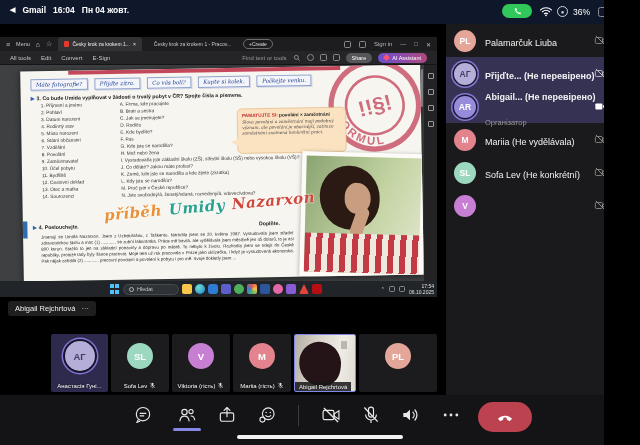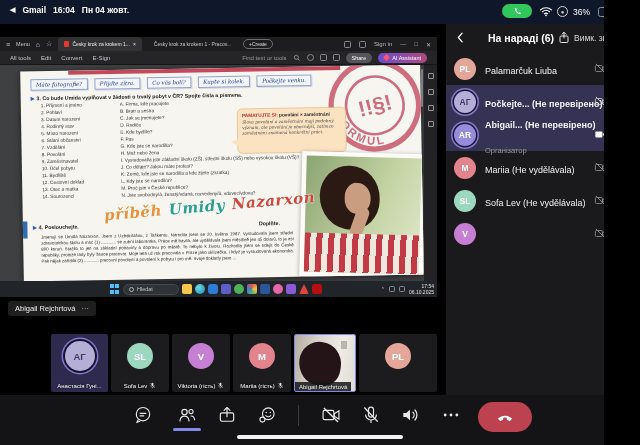--- a/index.html
+++ b/index.html
@@ -375,52 +375,41 @@
         <div class="vmark"></div>
         <div class="t-chip">Abigail Rejchrtová</div>
       </div>
       <div class="tile" style="flex:1">
         <div class="t-avatar" style="background-color: rgb(229, 166, 154);">PL</div>
       </div>
     </div>
   </div>
 
   <div class="sidebar">
-    <div class="sb-head">
-      <svg class="sb-chev" viewBox="0 0 24 24">
-          <path d="M15 4l-7 8 7 8" fill="none" stroke="#fff" stroke-width="2.4" stroke-linecap="round"></path>
-        </svg>
-      <span class="sb-title">На нараді (6)</span>
-      <svg class="sb-upl" viewBox="0 0 24 26">
-          <rect x="4" y="10" width="16" height="13" rx="2.5" fill="none" stroke="#fff" stroke-width="1.8"></rect>
-          <path d="M12 14V3M8 6.5L12 2.5l4 4" fill="none" stroke="#fff" stroke-width="1.8" stroke-linecap="round"></path>
-        </svg>
-      <span class="sb-muteall">Вимк. звук усім</span>
-    </div>
 
     <div class="prow">
       <span class="p-avatar" style="background-color: rgb(229, 166, 154);">PL</span>
       <span class="p-text"><span class="p-name">Palamarčuk Liuba</span></span>
       <span class="p-icons">
         <svg class="i13 off" viewBox="0 0 24 24">
             <rect x="2.5" y="6.5" width="13" height="11" rx="2" fill="none" stroke="currentColor" stroke-width="1.6"></rect>
             <path d="M16 10.5l5.5-3.5v10L16 13.5z" fill="none" stroke="currentColor" stroke-width="1.6"></path>
             <path d="M3.5 3.5l17 17" stroke="currentColor" stroke-width="1.8"></path>
           </svg>
         <svg class="i13 off" viewBox="0 0 24 24">
             <rect x="9" y="2.5" width="6" height="12" rx="3" fill="none" stroke="currentColor" stroke-width="1.6"></rect>
             <path d="M5.5 11.5a6.5 6.5 0 0 0 13 0M12 18v3.5" fill="none" stroke="currentColor" stroke-width="1.6"></path>
             <path d="M4 3l16 17" stroke="currentColor" stroke-width="1.8"></path>
           </svg>
       </span>
     </div>
 
     <div class="prow hl">
       <span class="p-avatar ring" style="color: rgb(67, 61, 102); background-color: rgb(181, 174, 216);">АГ</span>
-      <span class="p-text"><span class="p-name">Počkejte...  (Не перевірено)</span></span>
+      <span class="p-text"><span class="p-name">Přijďte...  (Не перевірено)</span></span>
       <span class="p-icons">
         <svg class="i13 offlite" viewBox="0 0 24 24">
             <rect x="2.5" y="6.5" width="13" height="11" rx="2" fill="none" stroke="currentColor" stroke-width="1.6"></rect>
             <path d="M16 10.5l5.5-3.5v10L16 13.5z" fill="none" stroke="currentColor" stroke-width="1.6"></path>
             <path d="M3.5 3.5l17 17" stroke="currentColor" stroke-width="1.8"></path>
           </svg>
         <svg class="i13 on" viewBox="0 0 24 24">
             <rect x="9" y="2.5" width="6" height="12" rx="3" fill="currentColor"></rect>
             <path d="M5.5 11.5a6.5 6.5 0 0 0 13 0M12 18v3.5" fill="none" stroke="currentColor" stroke-width="1.6"></path>
           </svg>
@@ -457,21 +446,21 @@
         <svg class="i13 off" viewBox="0 0 24 24">
             <rect x="9" y="2.5" width="6" height="12" rx="3" fill="none" stroke="currentColor" stroke-width="1.6"></rect>
             <path d="M5.5 11.5a6.5 6.5 0 0 0 13 0M12 18v3.5" fill="none" stroke="currentColor" stroke-width="1.6"></path>
             <path d="M4 3l16 17" stroke="currentColor" stroke-width="1.8"></path>
           </svg>
       </span>
     </div>
 
     <div class="prow">
       <span class="p-avatar" style="background-color: rgb(156, 216, 192);">SL</span>
-      <span class="p-text"><span class="p-name">Sofa Lev (Не vydělávala)</span></span>
+      <span class="p-text"><span class="p-name">Sofa Lev (Не konkrétní)</span></span>
       <span class="p-icons">
         <svg class="i13 off" viewBox="0 0 24 24">
             <rect x="2.5" y="6.5" width="13" height="11" rx="2" fill="none" stroke="currentColor" stroke-width="1.6"></rect>
             <path d="M16 10.5l5.5-3.5v10L16 13.5z" fill="none" stroke="currentColor" stroke-width="1.6"></path>
             <path d="M3.5 3.5l17 17" stroke="currentColor" stroke-width="1.8"></path>
           </svg>
         <svg class="i13 off" viewBox="0 0 24 24">
             <rect x="9" y="2.5" width="6" height="12" rx="3" fill="none" stroke="currentColor" stroke-width="1.6"></rect>
             <path d="M5.5 11.5a6.5 6.5 0 0 0 13 0M12 18v3.5" fill="none" stroke="currentColor" stroke-width="1.6"></path>
             <path d="M4 3l16 17" stroke="currentColor" stroke-width="1.8"></path>

